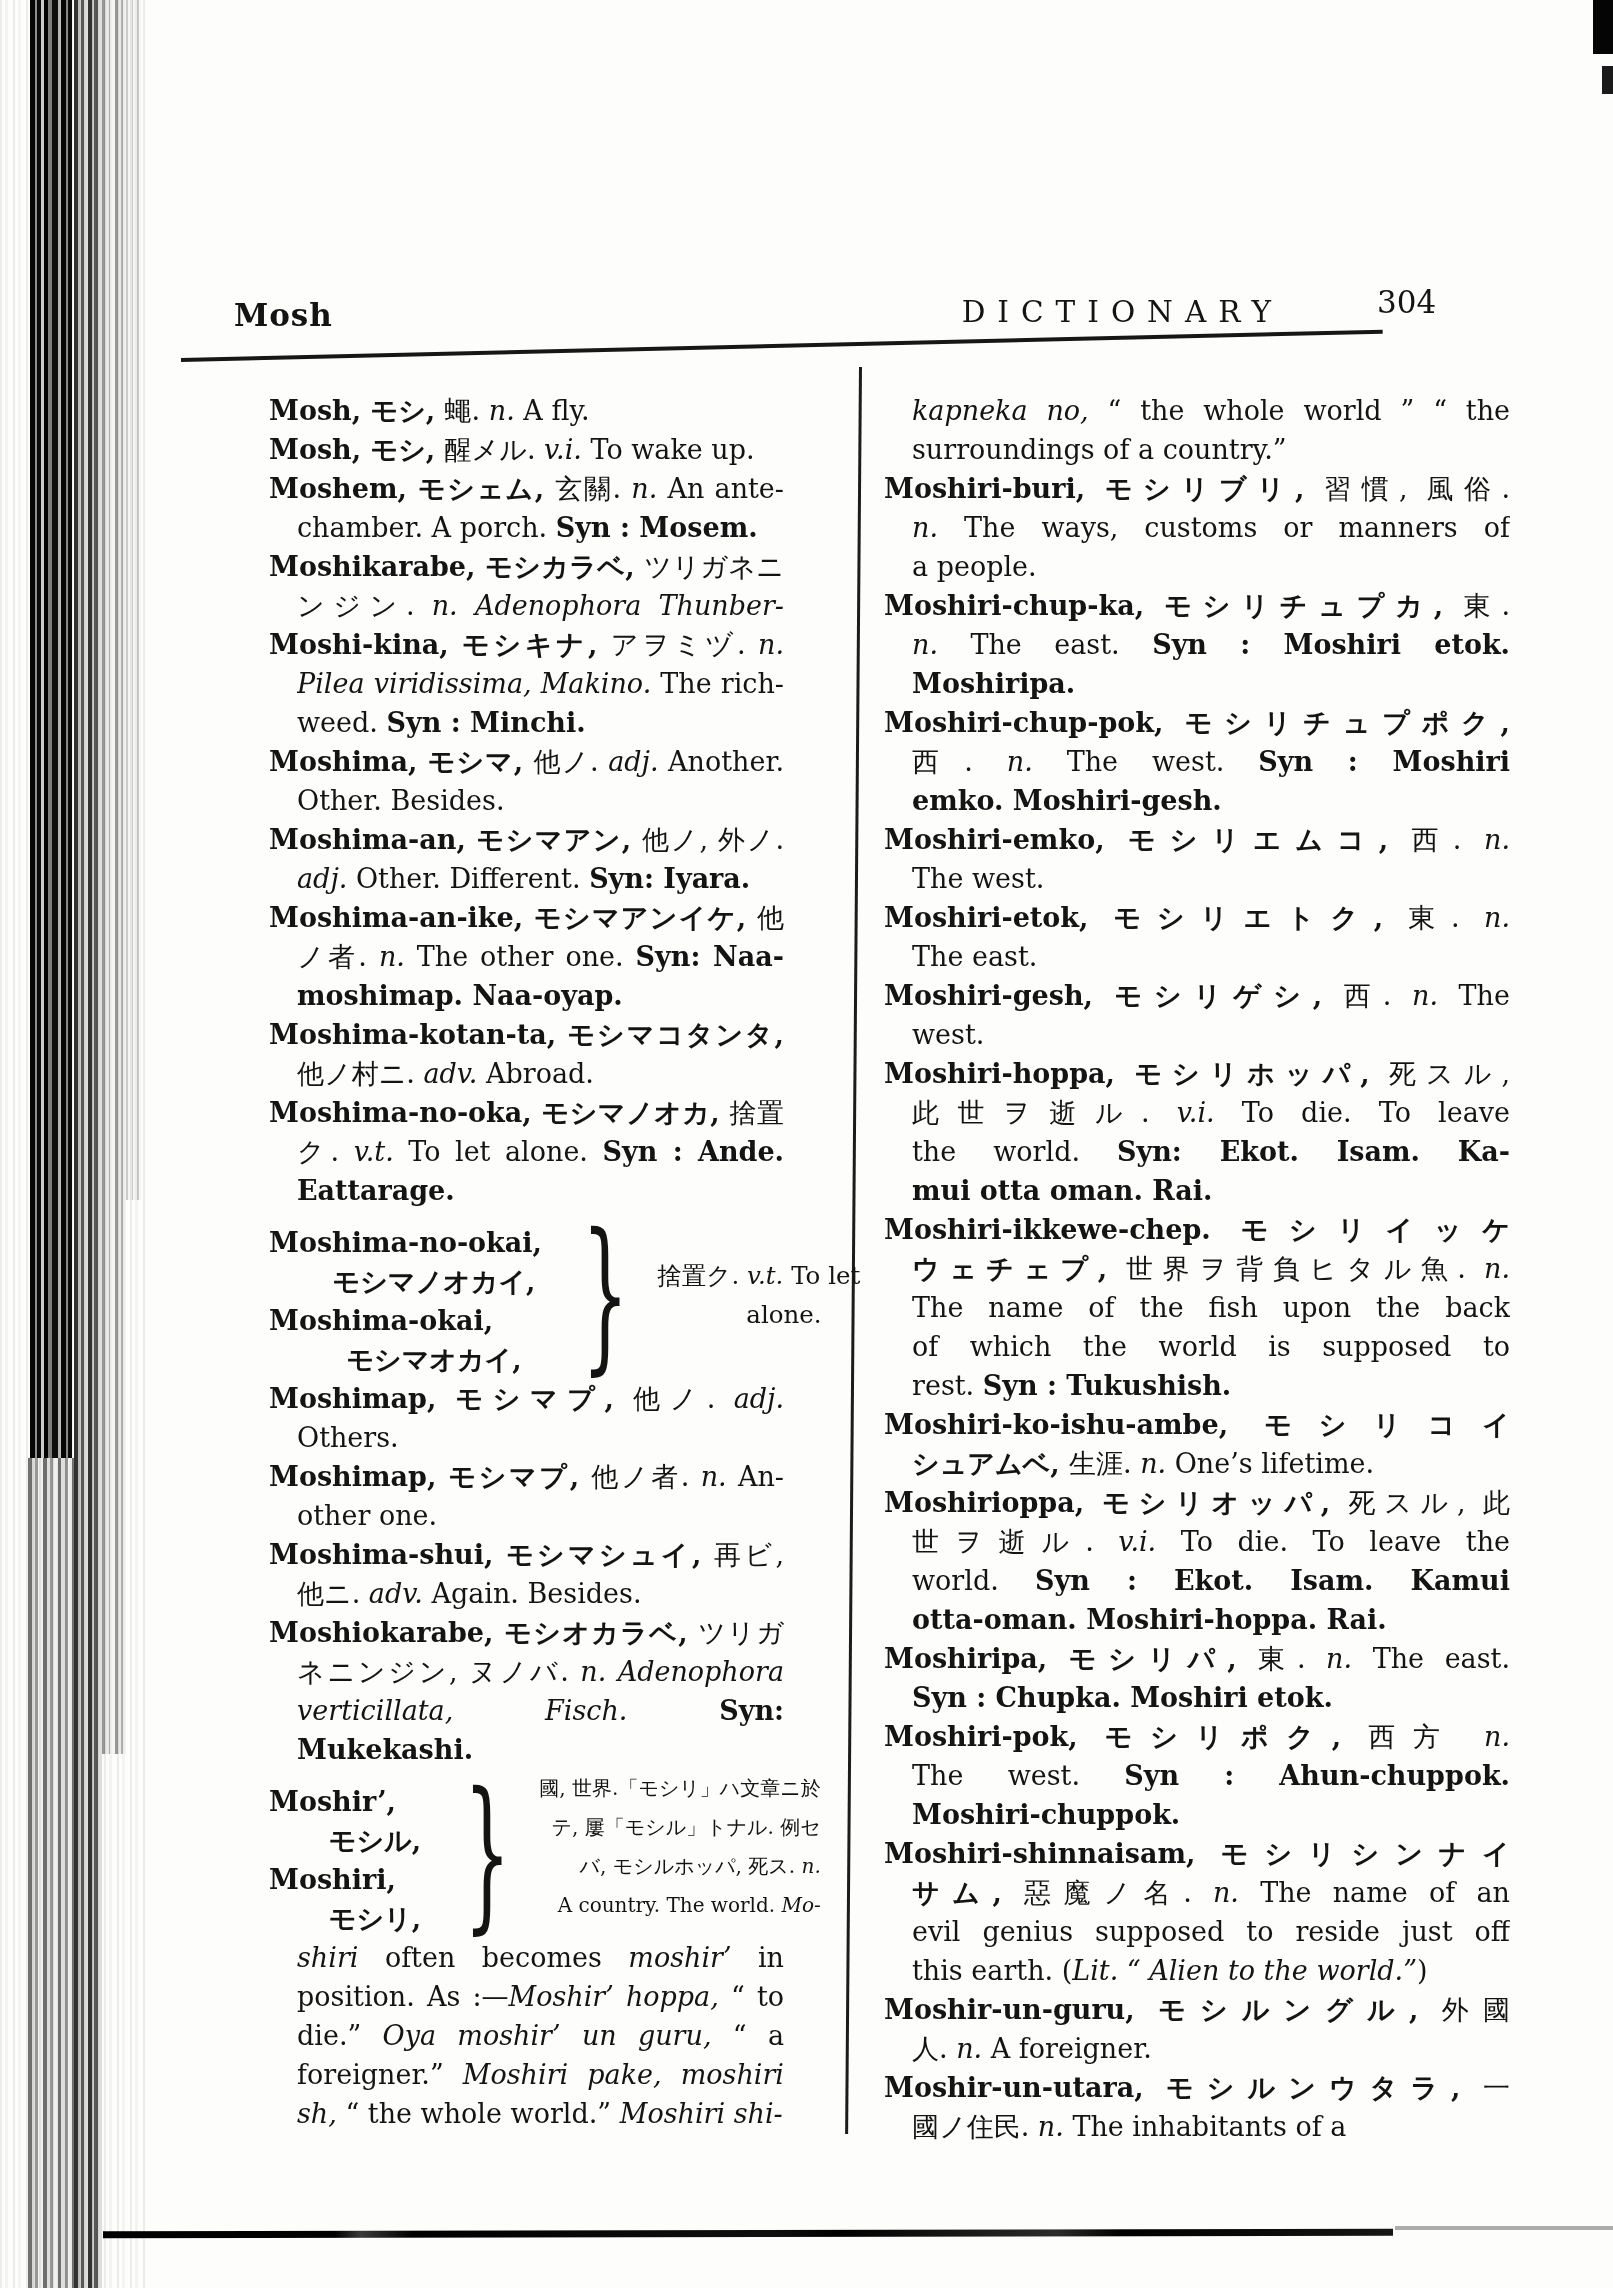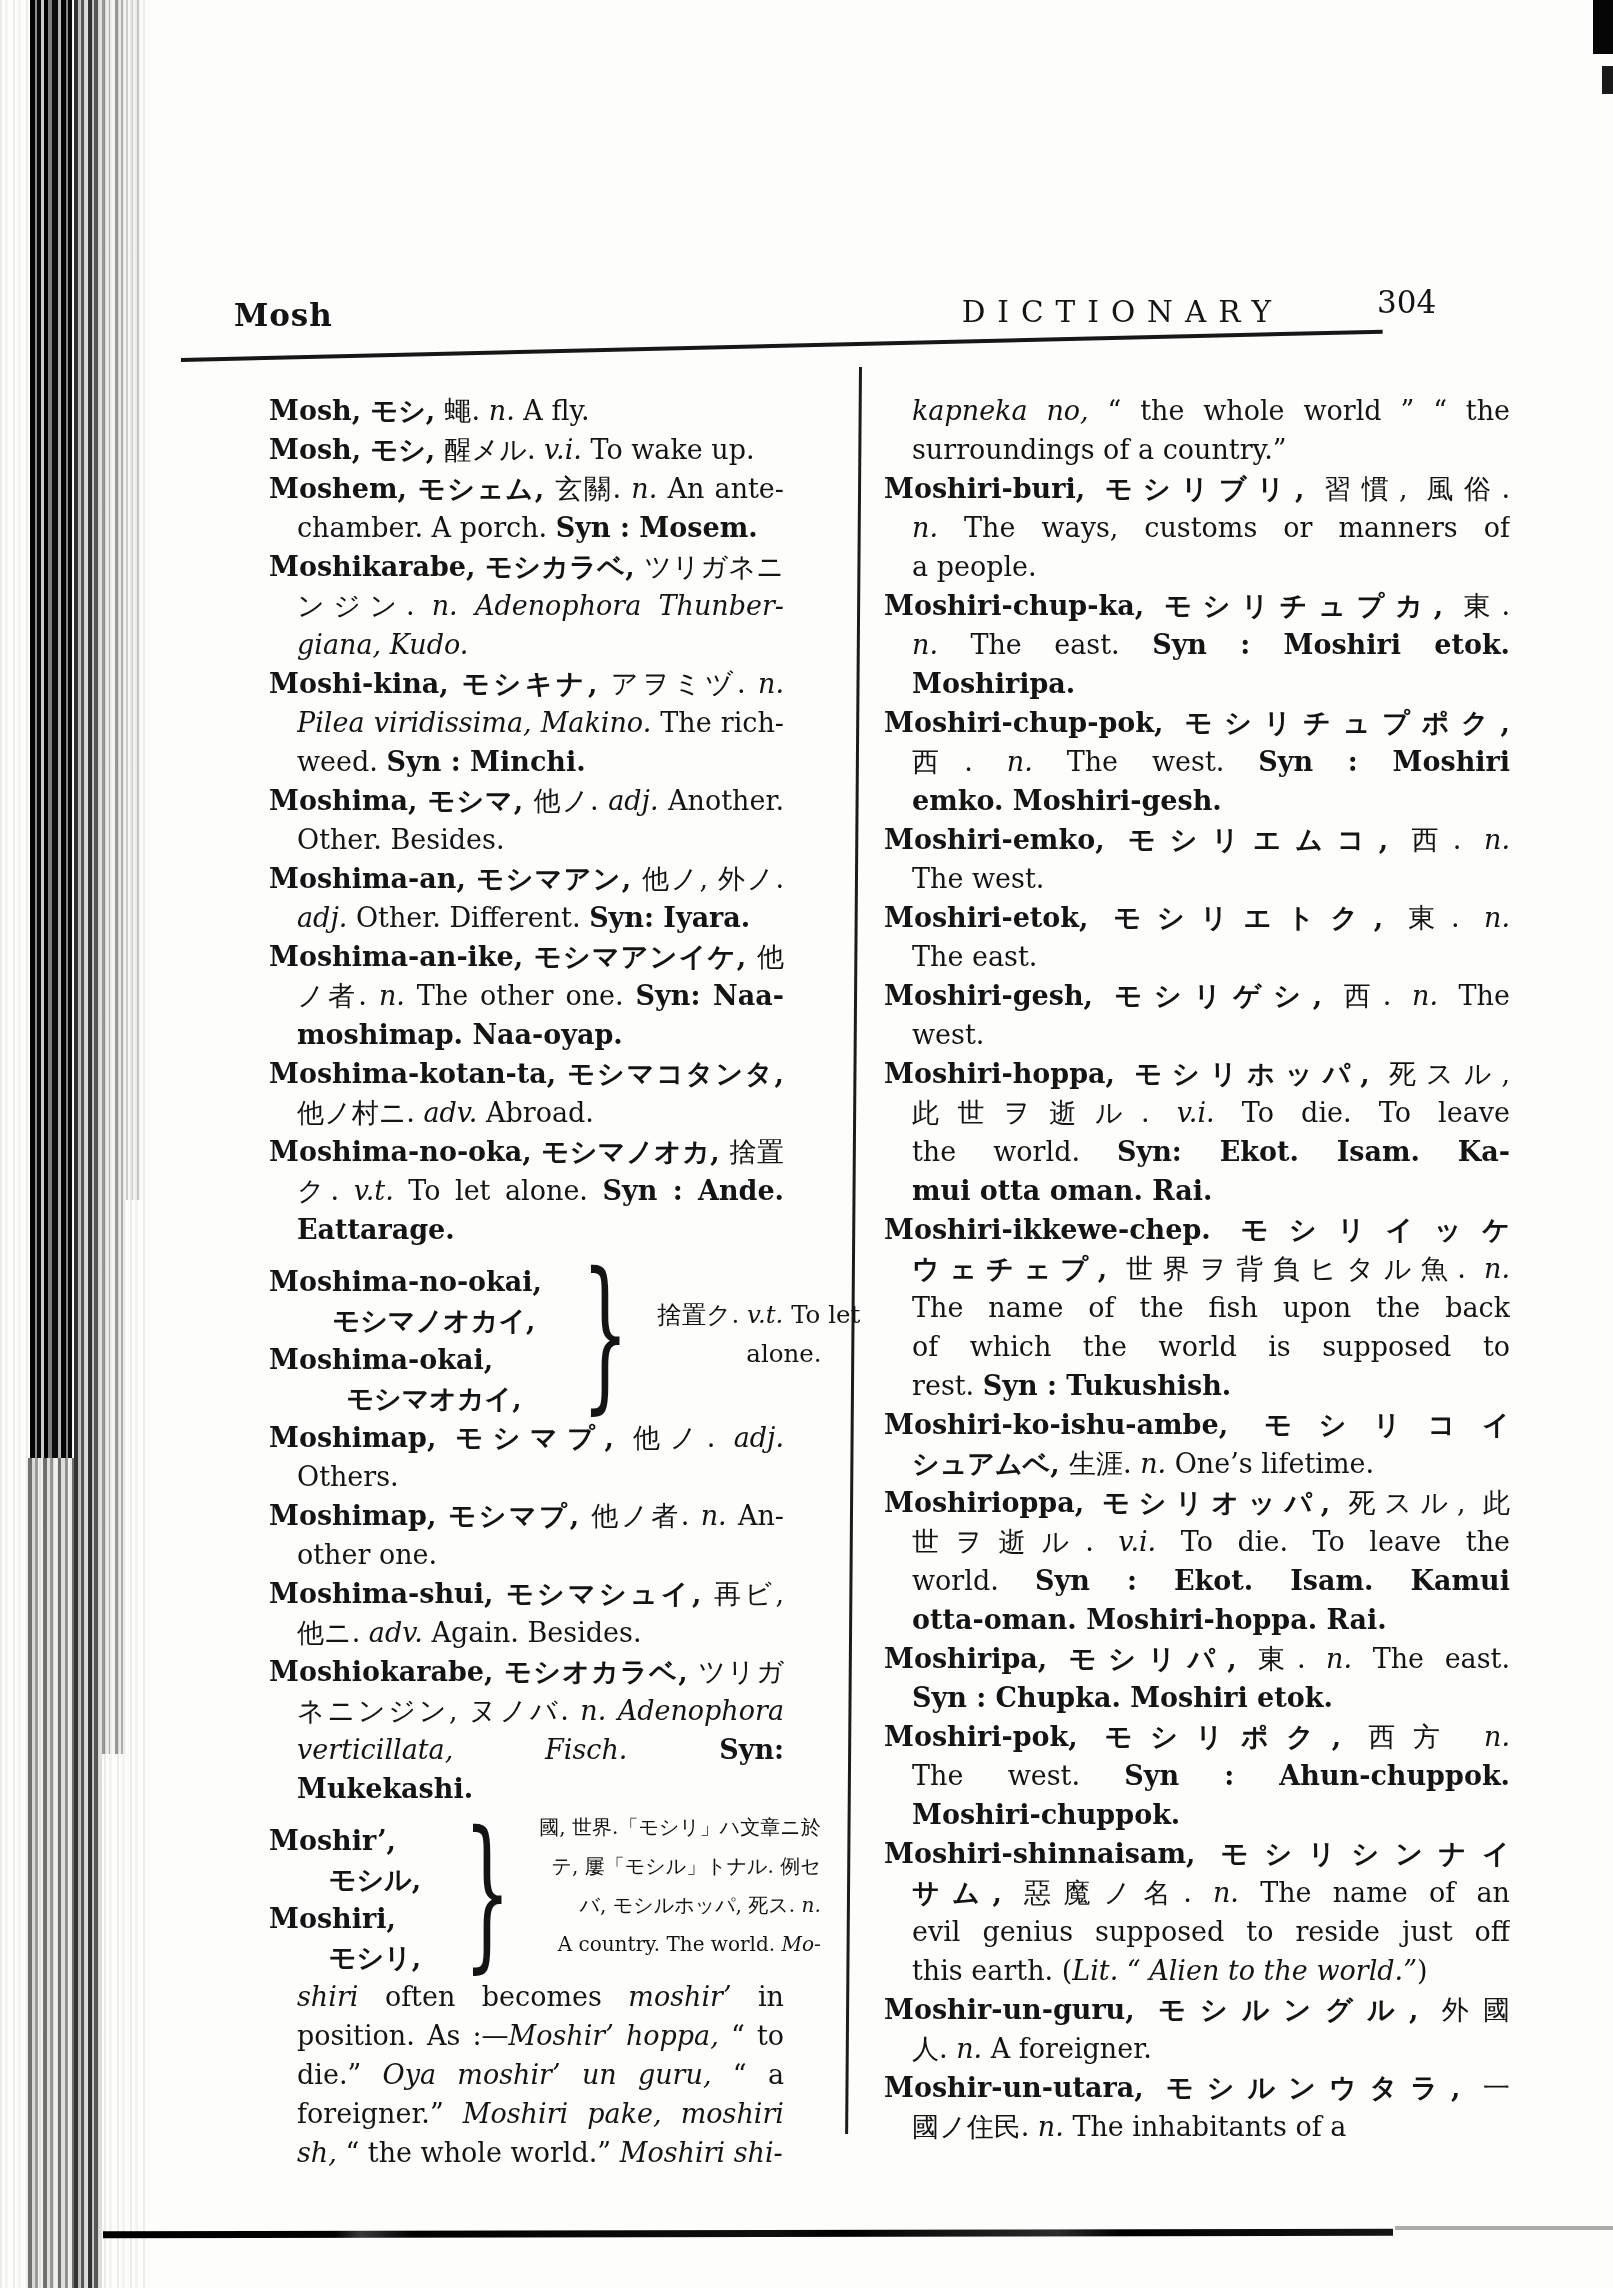--- a/index.html
+++ b/index.html
@@ -99,21 +99,20 @@
       <div>
         <div class="line"><span class="s-b">Mosh, </span><span class="s-b">モシ, </span><span class="s-r">醒メル.  </span><span class="s-i">v.i.  </span><span class="s-r">To wake up.</span></div>
       </div>
       <div>
         <div class="line j"><span class="s-b">Moshem, </span><span class="s-b">モシェム, </span><span class="s-r">玄關.  </span><span class="s-i">n.  </span><span class="s-r">An ante-</span></div>
         <div class="line ind"><span class="s-r">chamber.  A porch.  </span><span class="s-b">Syn : Mosem.</span></div>
       </div>
       <div>
         <div class="line j"><span class="s-b">Moshikarabe, </span><span class="s-b">モシカラベ, </span><span class="s-r">ツリガネニ</span></div>
         <div class="line ind j"><span class="s-r">ンジン.  </span><span class="s-i">n.  </span><span class="s-i">Adenophora  Thunber-</span></div>
-        <div class="line ind"><span class="s-i">giana, Kudo.</span></div>
       </div>
       <div>
         <div class="line j"><span class="s-b">Moshi-kina, </span><span class="s-b">モシキナ, </span><span class="s-r">アヲミヅ.  </span><span class="s-i">n.</span></div>
         <div class="line ind j"><span class="s-i">Pilea viridissima, Makino.  </span><span class="s-r">The rich-</span></div>
         <div class="line ind"><span class="s-r">weed.  </span><span class="s-b">Syn : Minchi.</span></div>
       </div>
       <div>
         <div class="line j"><span class="s-b">Moshima, </span><span class="s-b">モシマ, </span><span class="s-r">他ノ.  </span><span class="s-i">adj.  </span><span class="s-r">Another.</span></div>
         <div class="line ind"><span class="s-r">Other.  Besides.</span></div>
       </div>

